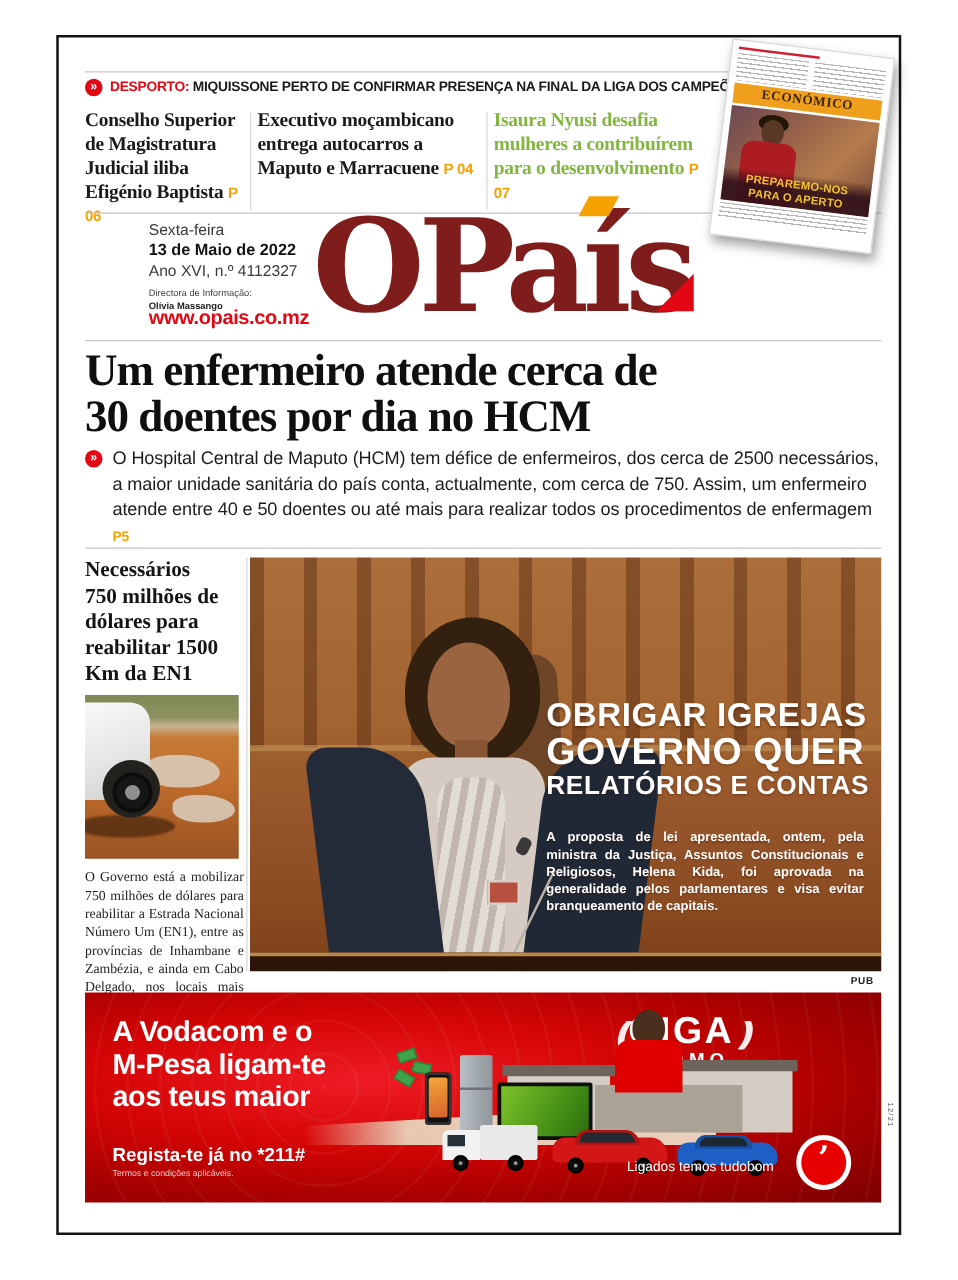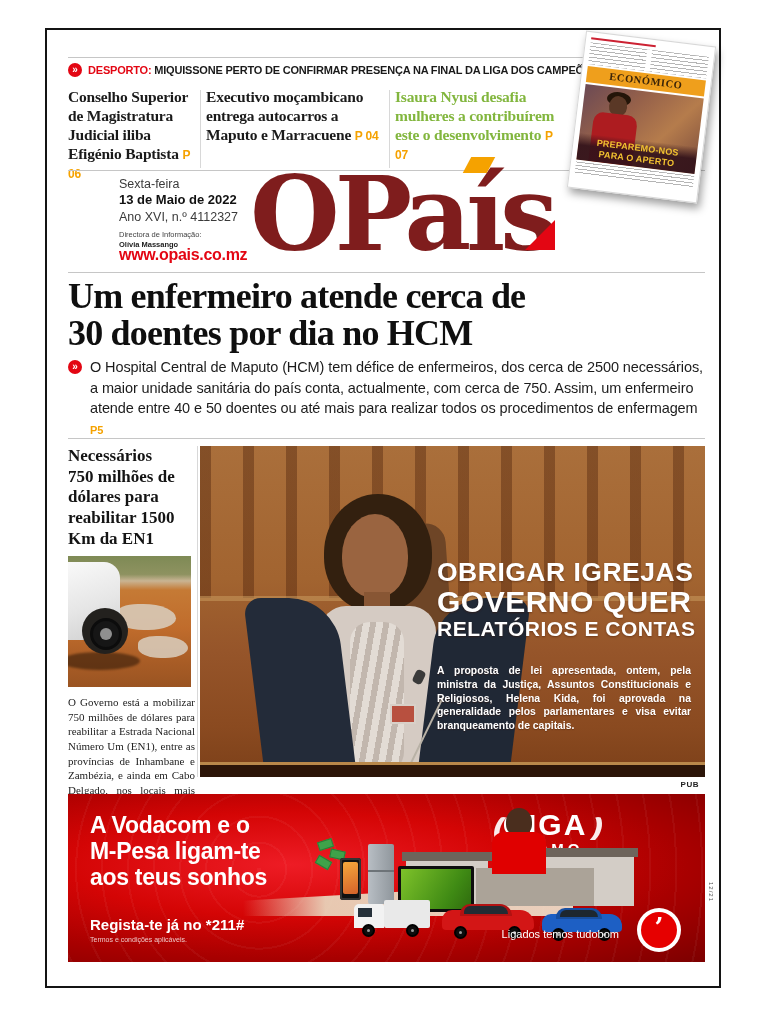--- a/index.html
+++ b/index.html
@@ -170,21 +170,21 @@
 
     <div class="banner">
       <span class="chev">»</span>
       <span class="banner-txt"><span class="sec">DESPORTO:</span><span> MIQUISSONE PERTO DE CONFIRMAR PRESENÇA NA FINAL DA LIGA DOS CAMPEÕES AFRICANOS </span><span class="pref">P13</span></span>
     </div>
 
     <div class="hl" style="left:21px; top:58px; width:127px;"><span>Conselho Superior de Magistratura Judicial iliba Efigénio Baptista </span><span class="pref">P 06</span></div>
     <div class="vdiv" style="left:153px; top:60px; height:78px;"></div>
     <div class="hl" style="left:159px; top:58px; width:180px;"><span>Executivo moçambicano entrega autocarros a Maputo e Marracuene </span><span class="pref">P 04</span></div>
     <div class="vdiv" style="left:342px; top:60px; height:78px;"></div>
-    <div class="hl green" style="left:348px; top:58px; width:172px;"><span>Isaura Nyusi desafia mulheres a contribuírem este o desenvolvimento </span><span class="pref">P 07</span></div>
+    <div class="hl green" style="left:348px; top:58px; width:172px;"><span>Isaura Nyusi desafia mulheres a contribuírem para o desenvolvimento </span><span class="pref">P 07</span></div>
 
     <div class="rule" style="left:21px; top:140px; width:637px;"></div>
 
     <div class="mh-info">
       <div class="d1">Sexta-feira</div>
       <div class="d2">13 de Maio de 2022</div>
       <div class="d1">Ano XVI, n.º 4112327</div>
     </div>
     <div class="mh-dir">
       <div>Directora de Informação:</div>
@@ -244,21 +244,21 @@
         <div class="ov-l ov-l4">RELATÓRIOS E CONTAS</div>
         <div class="ov-sum">A proposta de lei apresentada, ontem, pela ministra da Justiça, Assuntos Constitucionais e Religiosos, Helena Kida, foi aprovada na generalidade pelos parlamentares e visa evitar branqueamento de capitais.</div>
       </div>
     </div>
 
     <div class="pub">PUB</div>
 
     <div class="ad">
       <div class="ad-hl">A Vodacom e o
 M-Pesa ligam-te
-aos teus sonhos</div>
+aos teus maior</div>
       <div class="promo">
         <div class="promo-line"><span class="wave">(((</span><span>GIGA</span><span class="wave">)))</span></div>
         <div class="promo-sub">PROMO</div>
       </div>
       <div class="ad-road"></div>
       <div class="house" style="left:338px; top:64px; width:82px; height:48px;"></div>
       <div class="roof" style="left:334px; top:58px; width:90px; height:9px;"></div>
       <div class="house" style="left:470px; top:60px; width:96px; height:52px;"></div>
       <div class="roof" style="left:466px; top:54px; width:104px; height:9px;"></div>
       <div class="ad-wall"></div>

